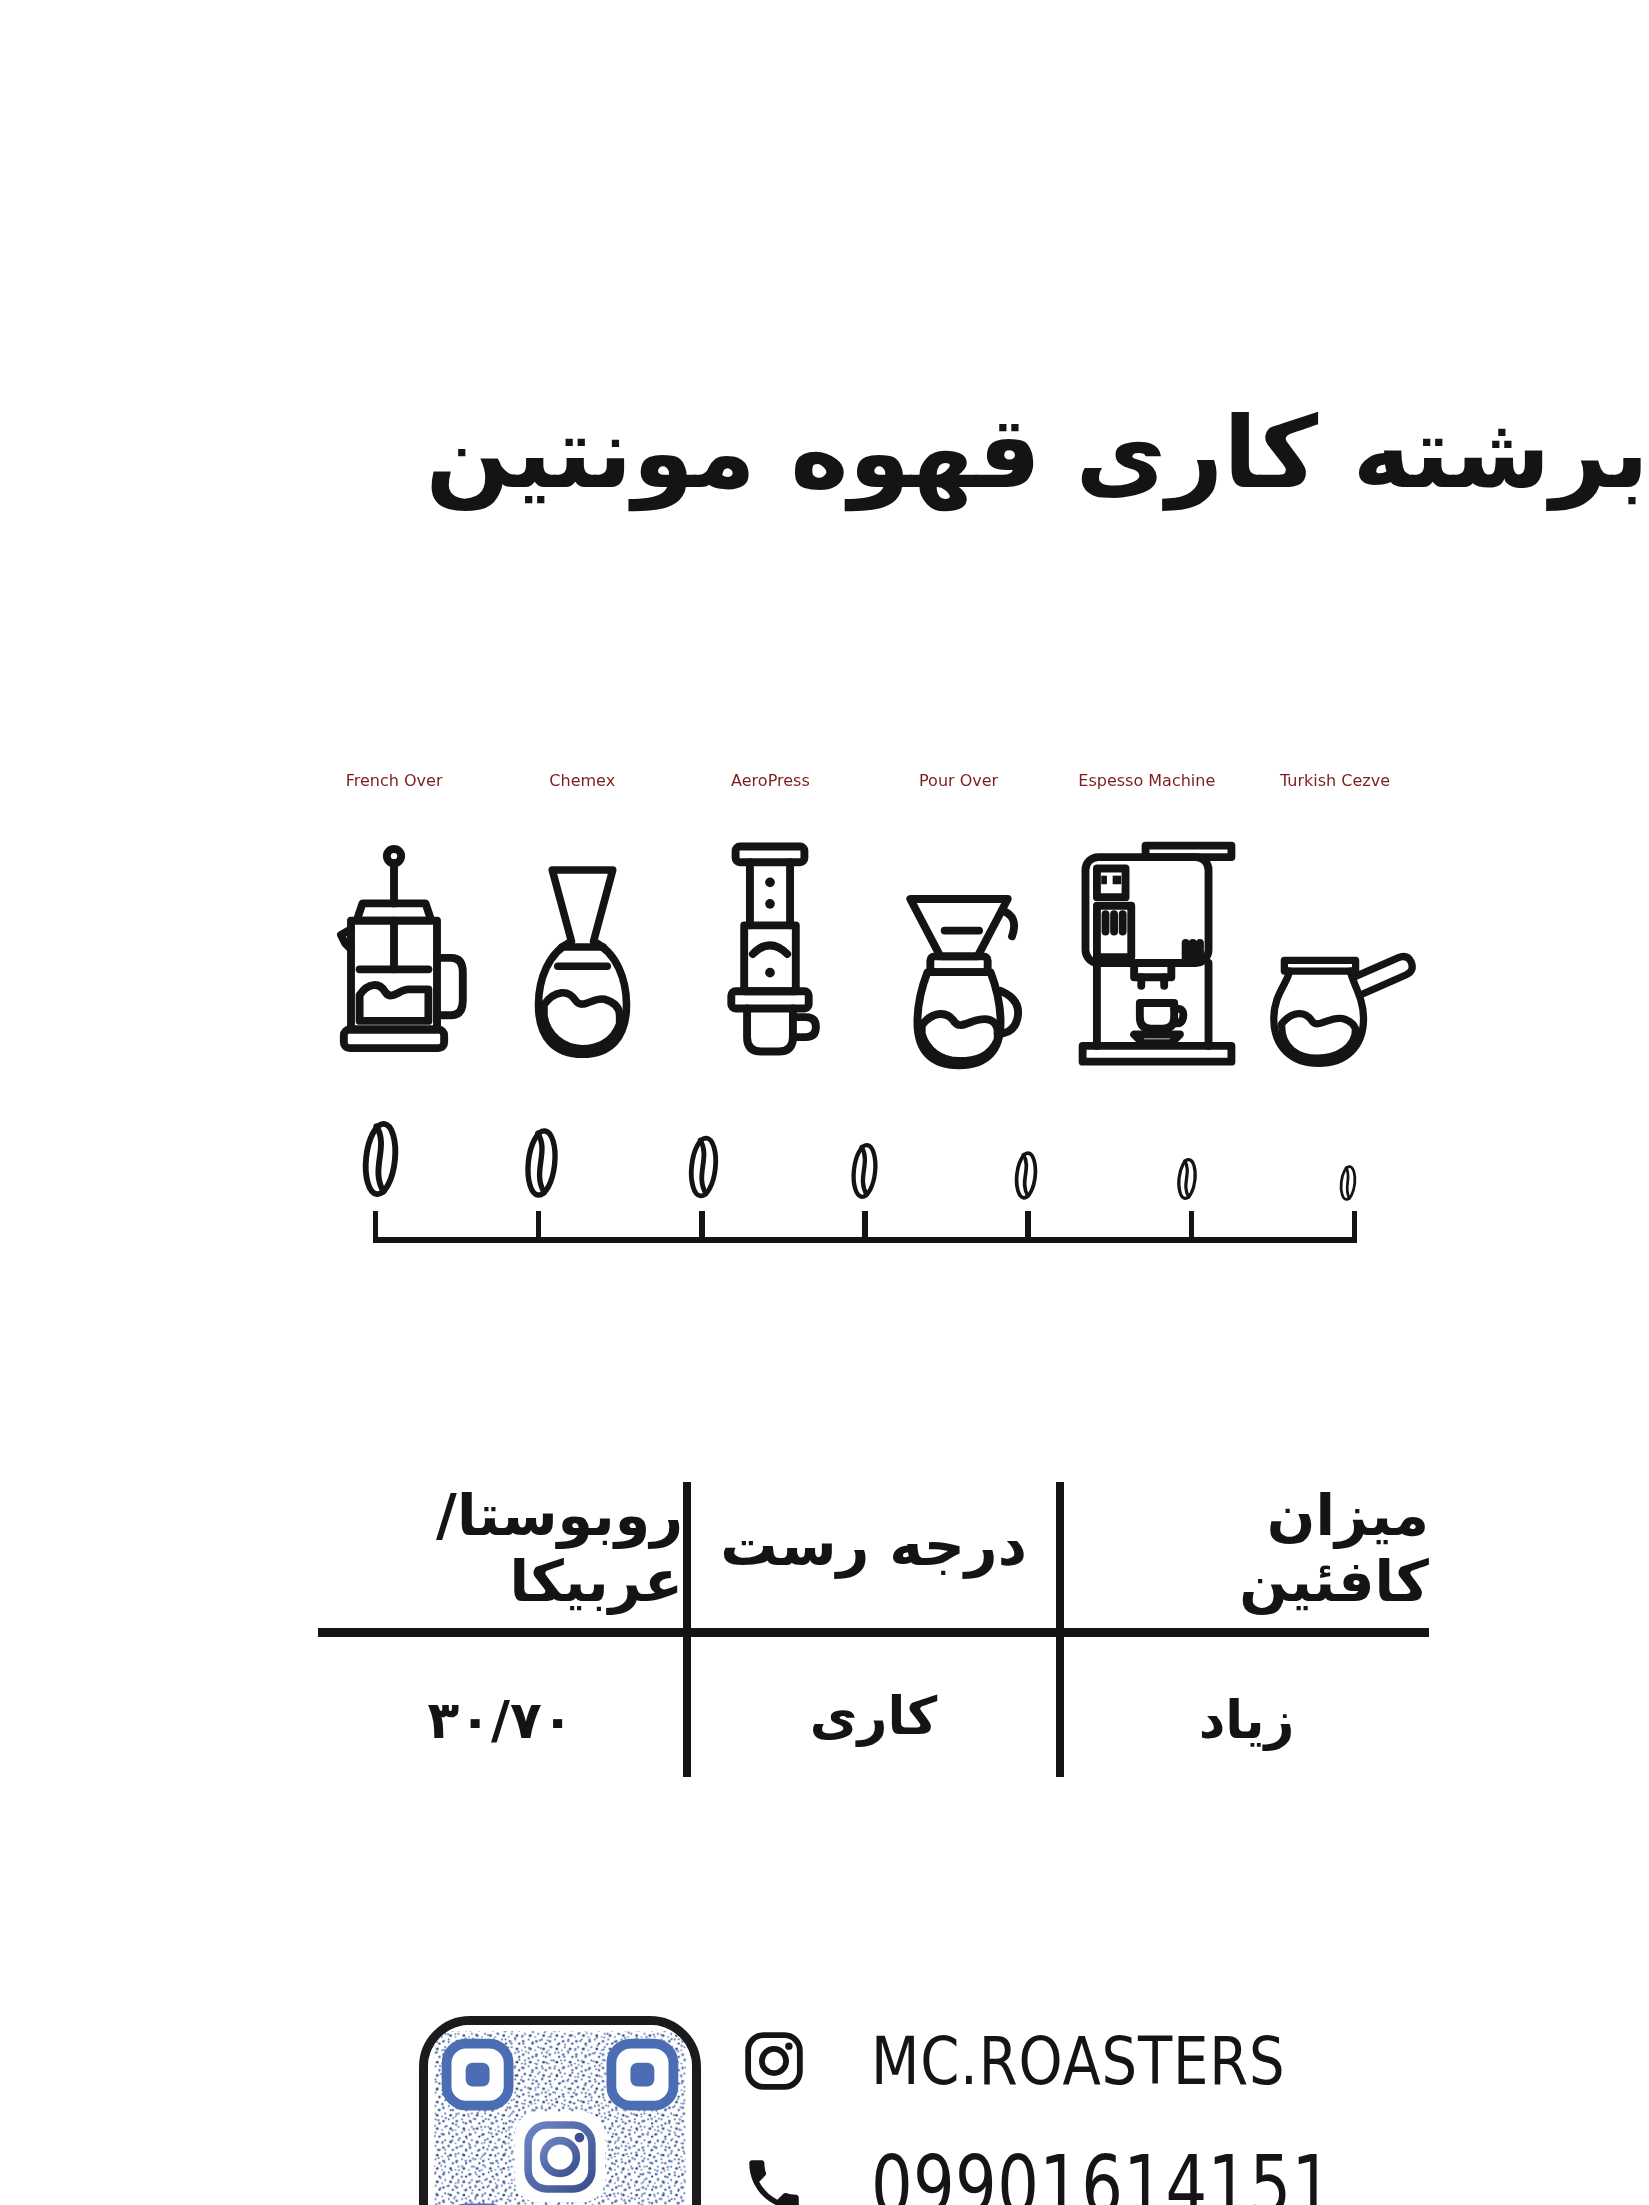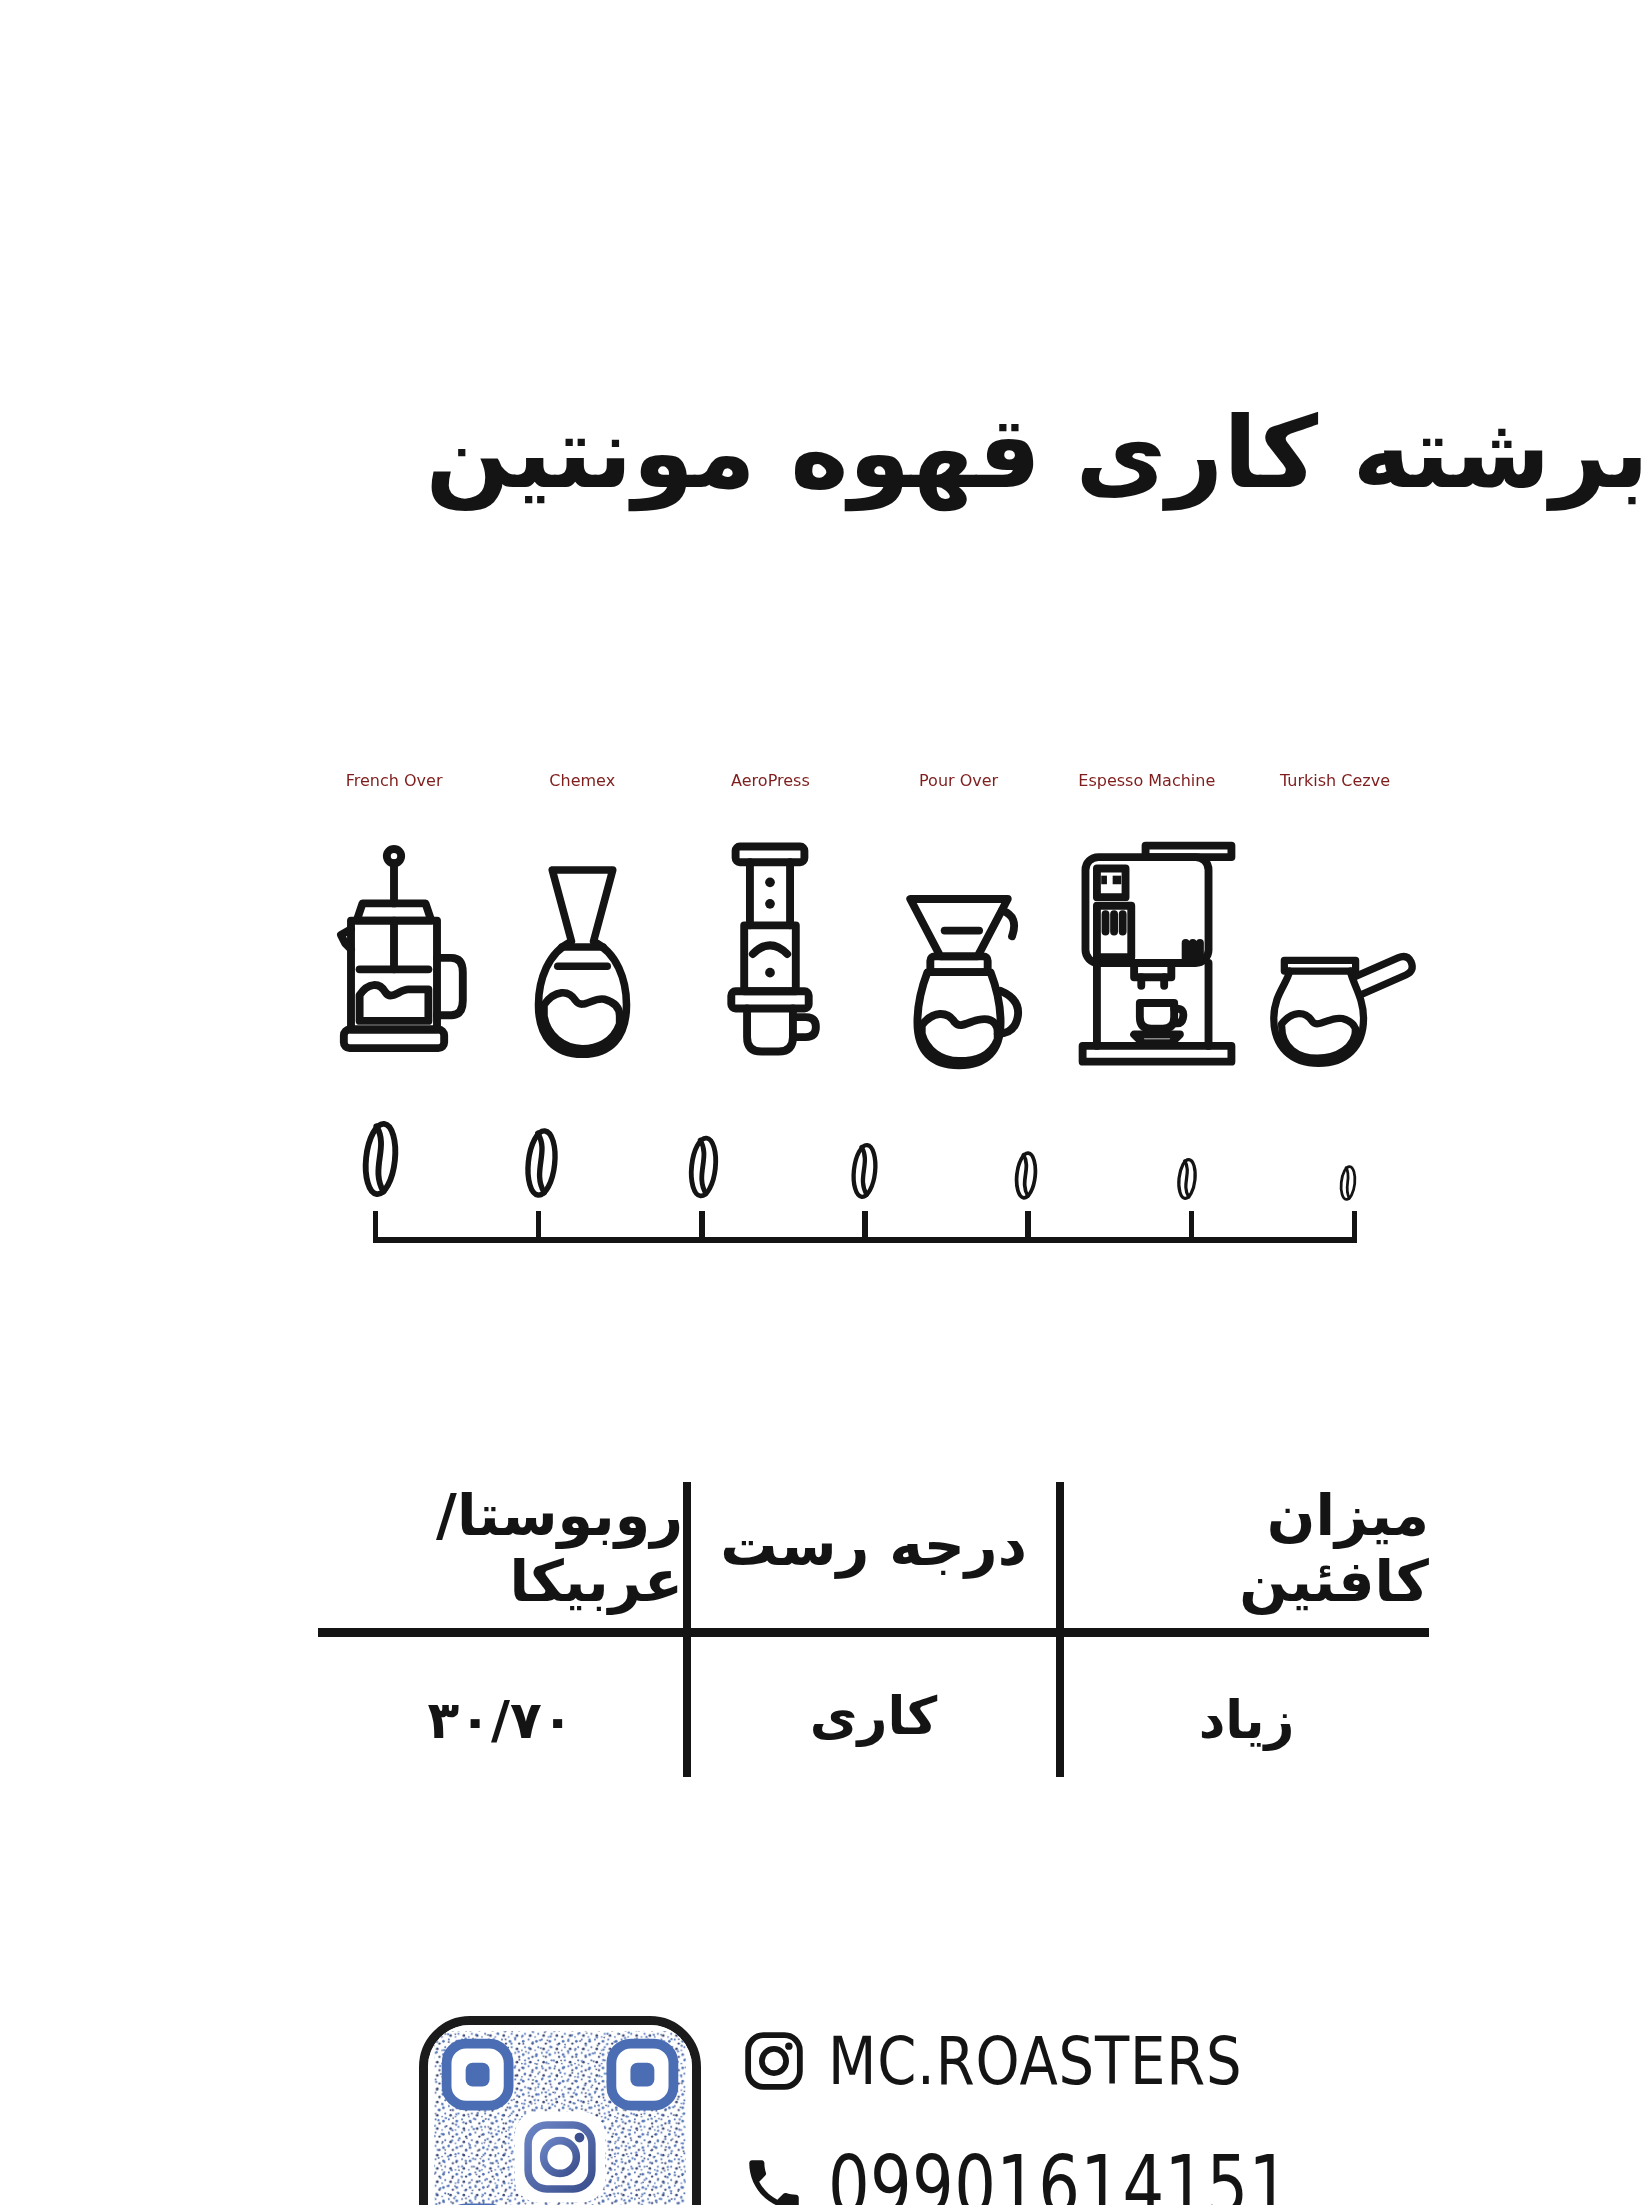--- a/index.html
+++ b/index.html
@@ -58,21 +58,21 @@
   }
   .hline{position:absolute;left:0;right:0;top:146px;height:8.8px;background:#141414;}
   
   .qr{
     position:absolute;left:419px;top:2016px;width:282px;height:282px;
     box-sizing:border-box;border:9.7px solid #1b1b1b;border-radius:51px;
     background:#ffffff;overflow:hidden;
   }
   .qr svg{display:block;width:100%;height:100%;}
   .contact{position:absolute;left:741px;top:2020px;width:662px;}
-  .c-row{display:flex;align-items:center;}
+  .c-row{display:flex;align-items:center;gap:43px;}
   .c-row.insta{height:82px;}
   .c-row.phone{height:82px;margin-top:42px;}
   .c-icon{flex:0 0 auto;margin-right:21px;display:flex;align-items:center;}
   .c-text{
     display:inline-block;font-size:66px;letter-spacing:0.9px;color:#141414;
     transform:scaleX(0.85);transform-origin:left center;white-space:nowrap;
   }
   .c-text.num{font-size:82px;transform:scaleX(0.8);letter-spacing:0.4px;}
 </style>
 </head>

